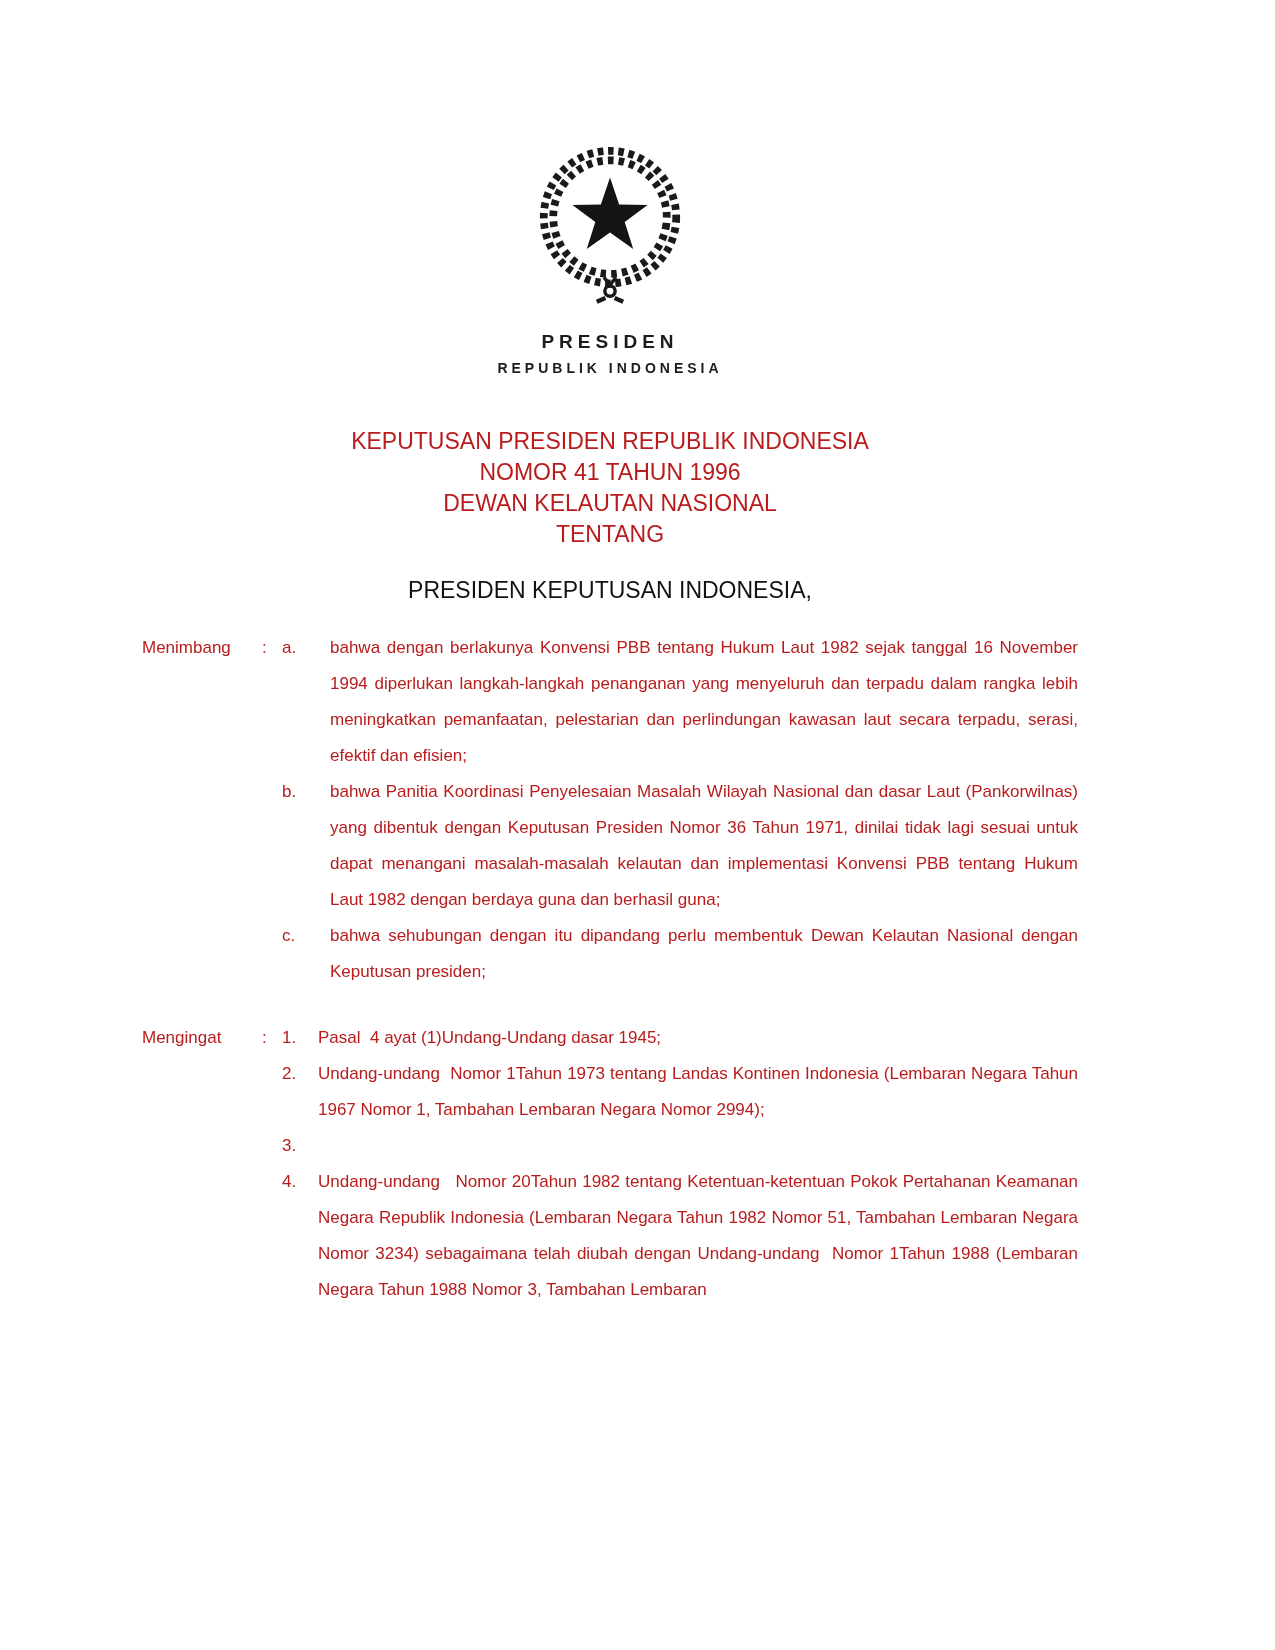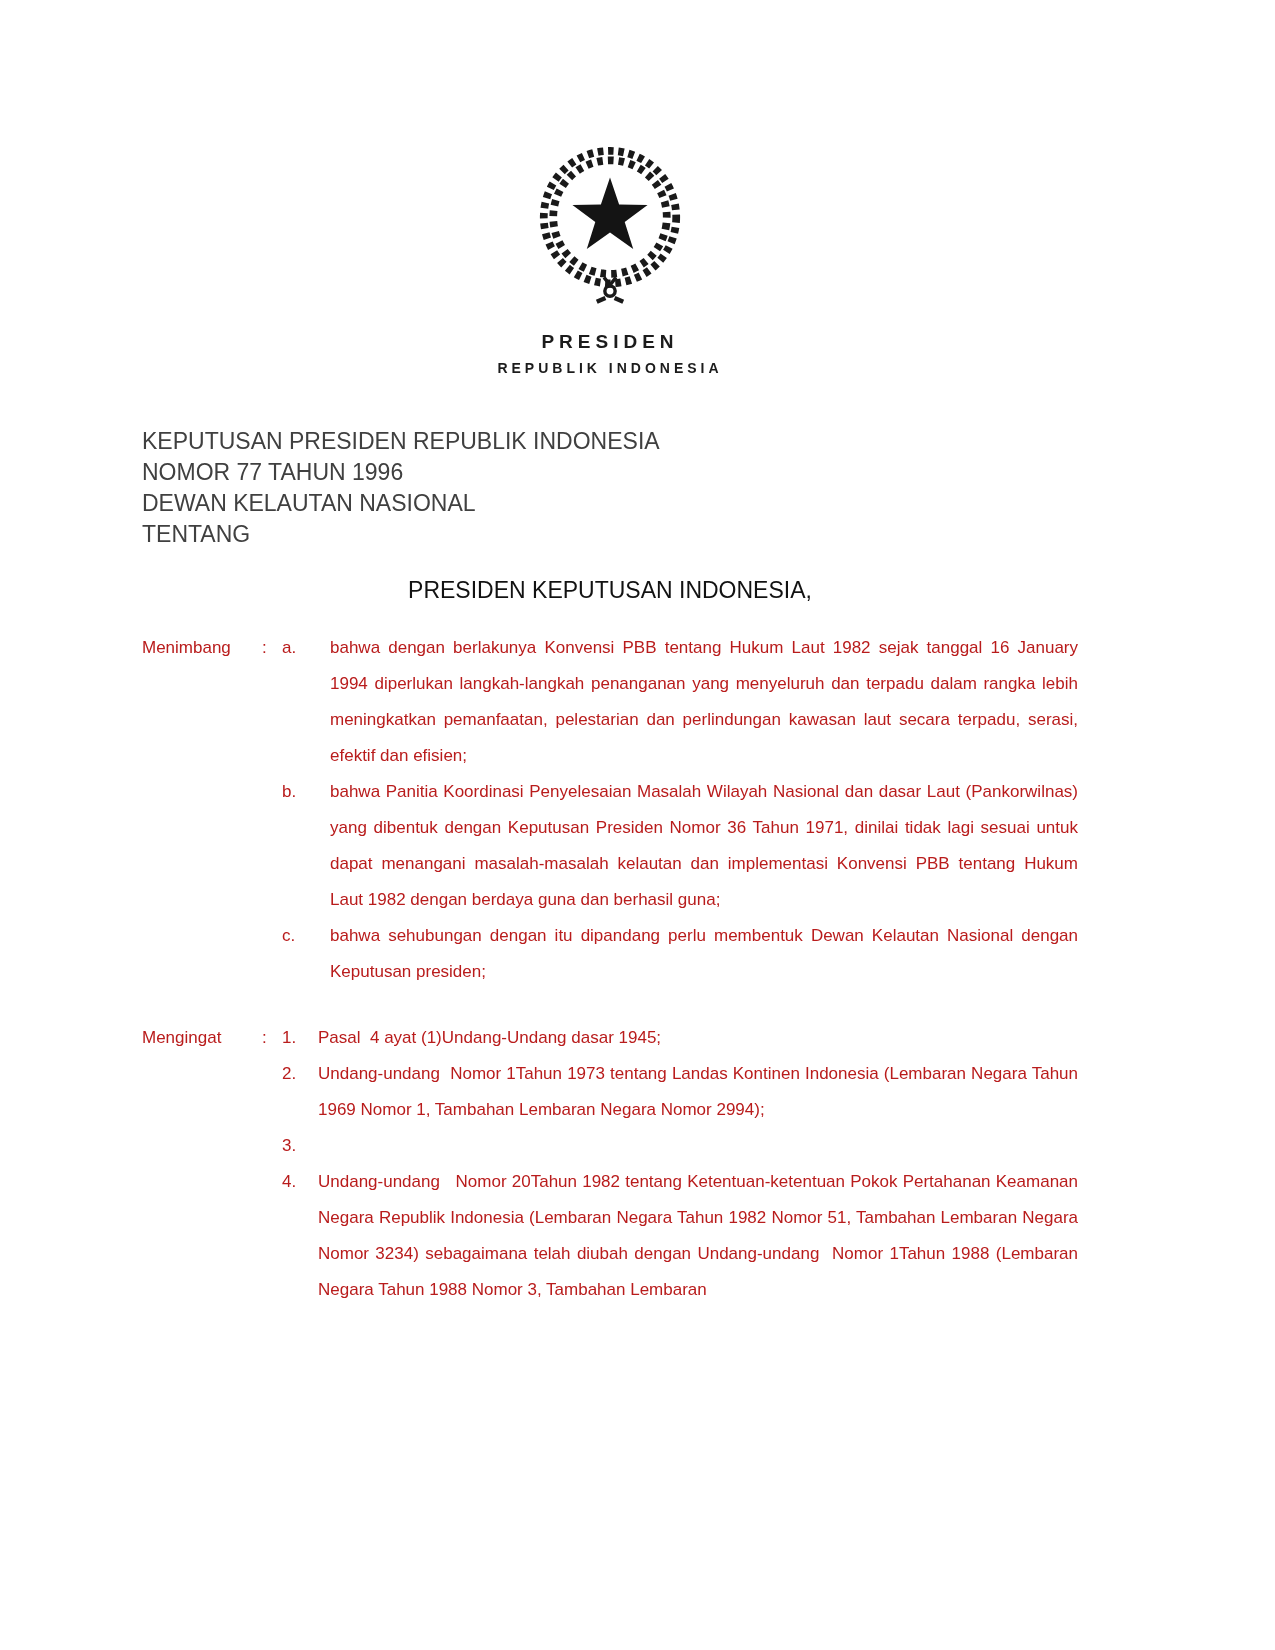--- a/index.html
+++ b/index.html
@@ -37,23 +37,24 @@
     letter-spacing: 5px;
     line-height: 24px;
   }
   .letterhead .lh2 {
     font-size: 14px;
     letter-spacing: 4px;
     line-height: 28px;
   }
   .title-block {
     margin-top: 44px;
+    text-align: center;
     font-size: 23px;
     line-height: 31px;
-    color: #404040;
+    color: #b91c1c;
   }
   .salutation {
     margin-top: 27px;
     text-align: center;
     font-size: 23px;
     color: #121212;
   }
   .body-text {
     font-size: 17px;
     line-height: 36px;
@@ -101,33 +102,33 @@
       </svg>
     </div>
 
     <div class="letterhead">
       <div class="lh1">PRESIDEN</div>
       <div class="lh2">REPUBLIK INDONESIA</div>
     </div>
 
     <div class="title-block">
       <div>KEPUTUSAN PRESIDEN REPUBLIK INDONESIA</div>
-      <div>NOMOR 77 TAHUN 1996</div>
+      <div>NOMOR 41 TAHUN 1996</div>
       <div>DEWAN KELAUTAN NASIONAL</div>
       <div>TENTANG</div>
     </div>
 
     <div class="salutation">PRESIDEN KEPUTUSAN INDONESIA,</div>
 
     <div class="body-text section-menimbang">
       <div class="row">
         <span class="col-label">Menimbang</span>
         <span class="col-colon">:</span>
         <span class="col-marker">a.</span>
-        <span class="col-text">bahwa dengan berlakunya Konvensi PBB tentang Hukum Laut 1982 sejak tanggal 16 January 1994 diperlukan langkah-langkah penanganan yang menyeluruh dan terpadu dalam rangka lebih meningkatkan pemanfaatan, pelestarian dan perlindungan kawasan laut secara terpadu, serasi, efektif dan efisien;</span>
+        <span class="col-text">bahwa dengan berlakunya Konvensi PBB tentang Hukum Laut 1982 sejak tanggal 16 November 1994 diperlukan langkah-langkah penanganan yang menyeluruh dan terpadu dalam rangka lebih meningkatkan pemanfaatan, pelestarian dan perlindungan kawasan laut secara terpadu, serasi, efektif dan efisien;</span>
       </div>
       <div class="row">
         <span class="col-label"></span>
         <span class="col-colon"></span>
         <span class="col-marker">b.</span>
         <span class="col-text">bahwa Panitia Koordinasi Penyelesaian Masalah Wilayah Nasional dan dasar Laut (Pankorwilnas) yang dibentuk dengan Keputusan Presiden Nomor 36 Tahun 1971, dinilai tidak lagi sesuai untuk dapat menangani masalah-masalah kelautan dan implementasi Konvensi PBB tentang Hukum Laut 1982 dengan berdaya guna dan berhasil guna;</span>
       </div>
       <div class="row">
         <span class="col-label"></span>
         <span class="col-colon"></span>
@@ -140,21 +141,21 @@
       <div class="row">
         <span class="col-label">Mengingat</span>
         <span class="col-colon">:</span>
         <span class="col-marker">1.</span>
         <span class="col-text">Pasal  4 ayat (1)Undang-Undang dasar 1945;</span>
       </div>
       <div class="row">
         <span class="col-label"></span>
         <span class="col-colon"></span>
         <span class="col-marker">2.</span>
-        <span class="col-text">Undang-undang  Nomor 1Tahun 1973 tentang Landas Kontinen Indonesia (Lembaran Negara Tahun 1969 Nomor 1, Tambahan Lembaran Negara Nomor 2994);</span>
+        <span class="col-text">Undang-undang  Nomor 1Tahun 1973 tentang Landas Kontinen Indonesia (Lembaran Negara Tahun 1967 Nomor 1, Tambahan Lembaran Negara Nomor 2994);</span>
       </div>
       <div class="row">
         <span class="col-label"></span>
         <span class="col-colon"></span>
         <span class="col-marker">3.</span>
       </div>
       <div class="row">
         <span class="col-label"></span>
         <span class="col-colon"></span>
         <span class="col-marker">4.</span>

